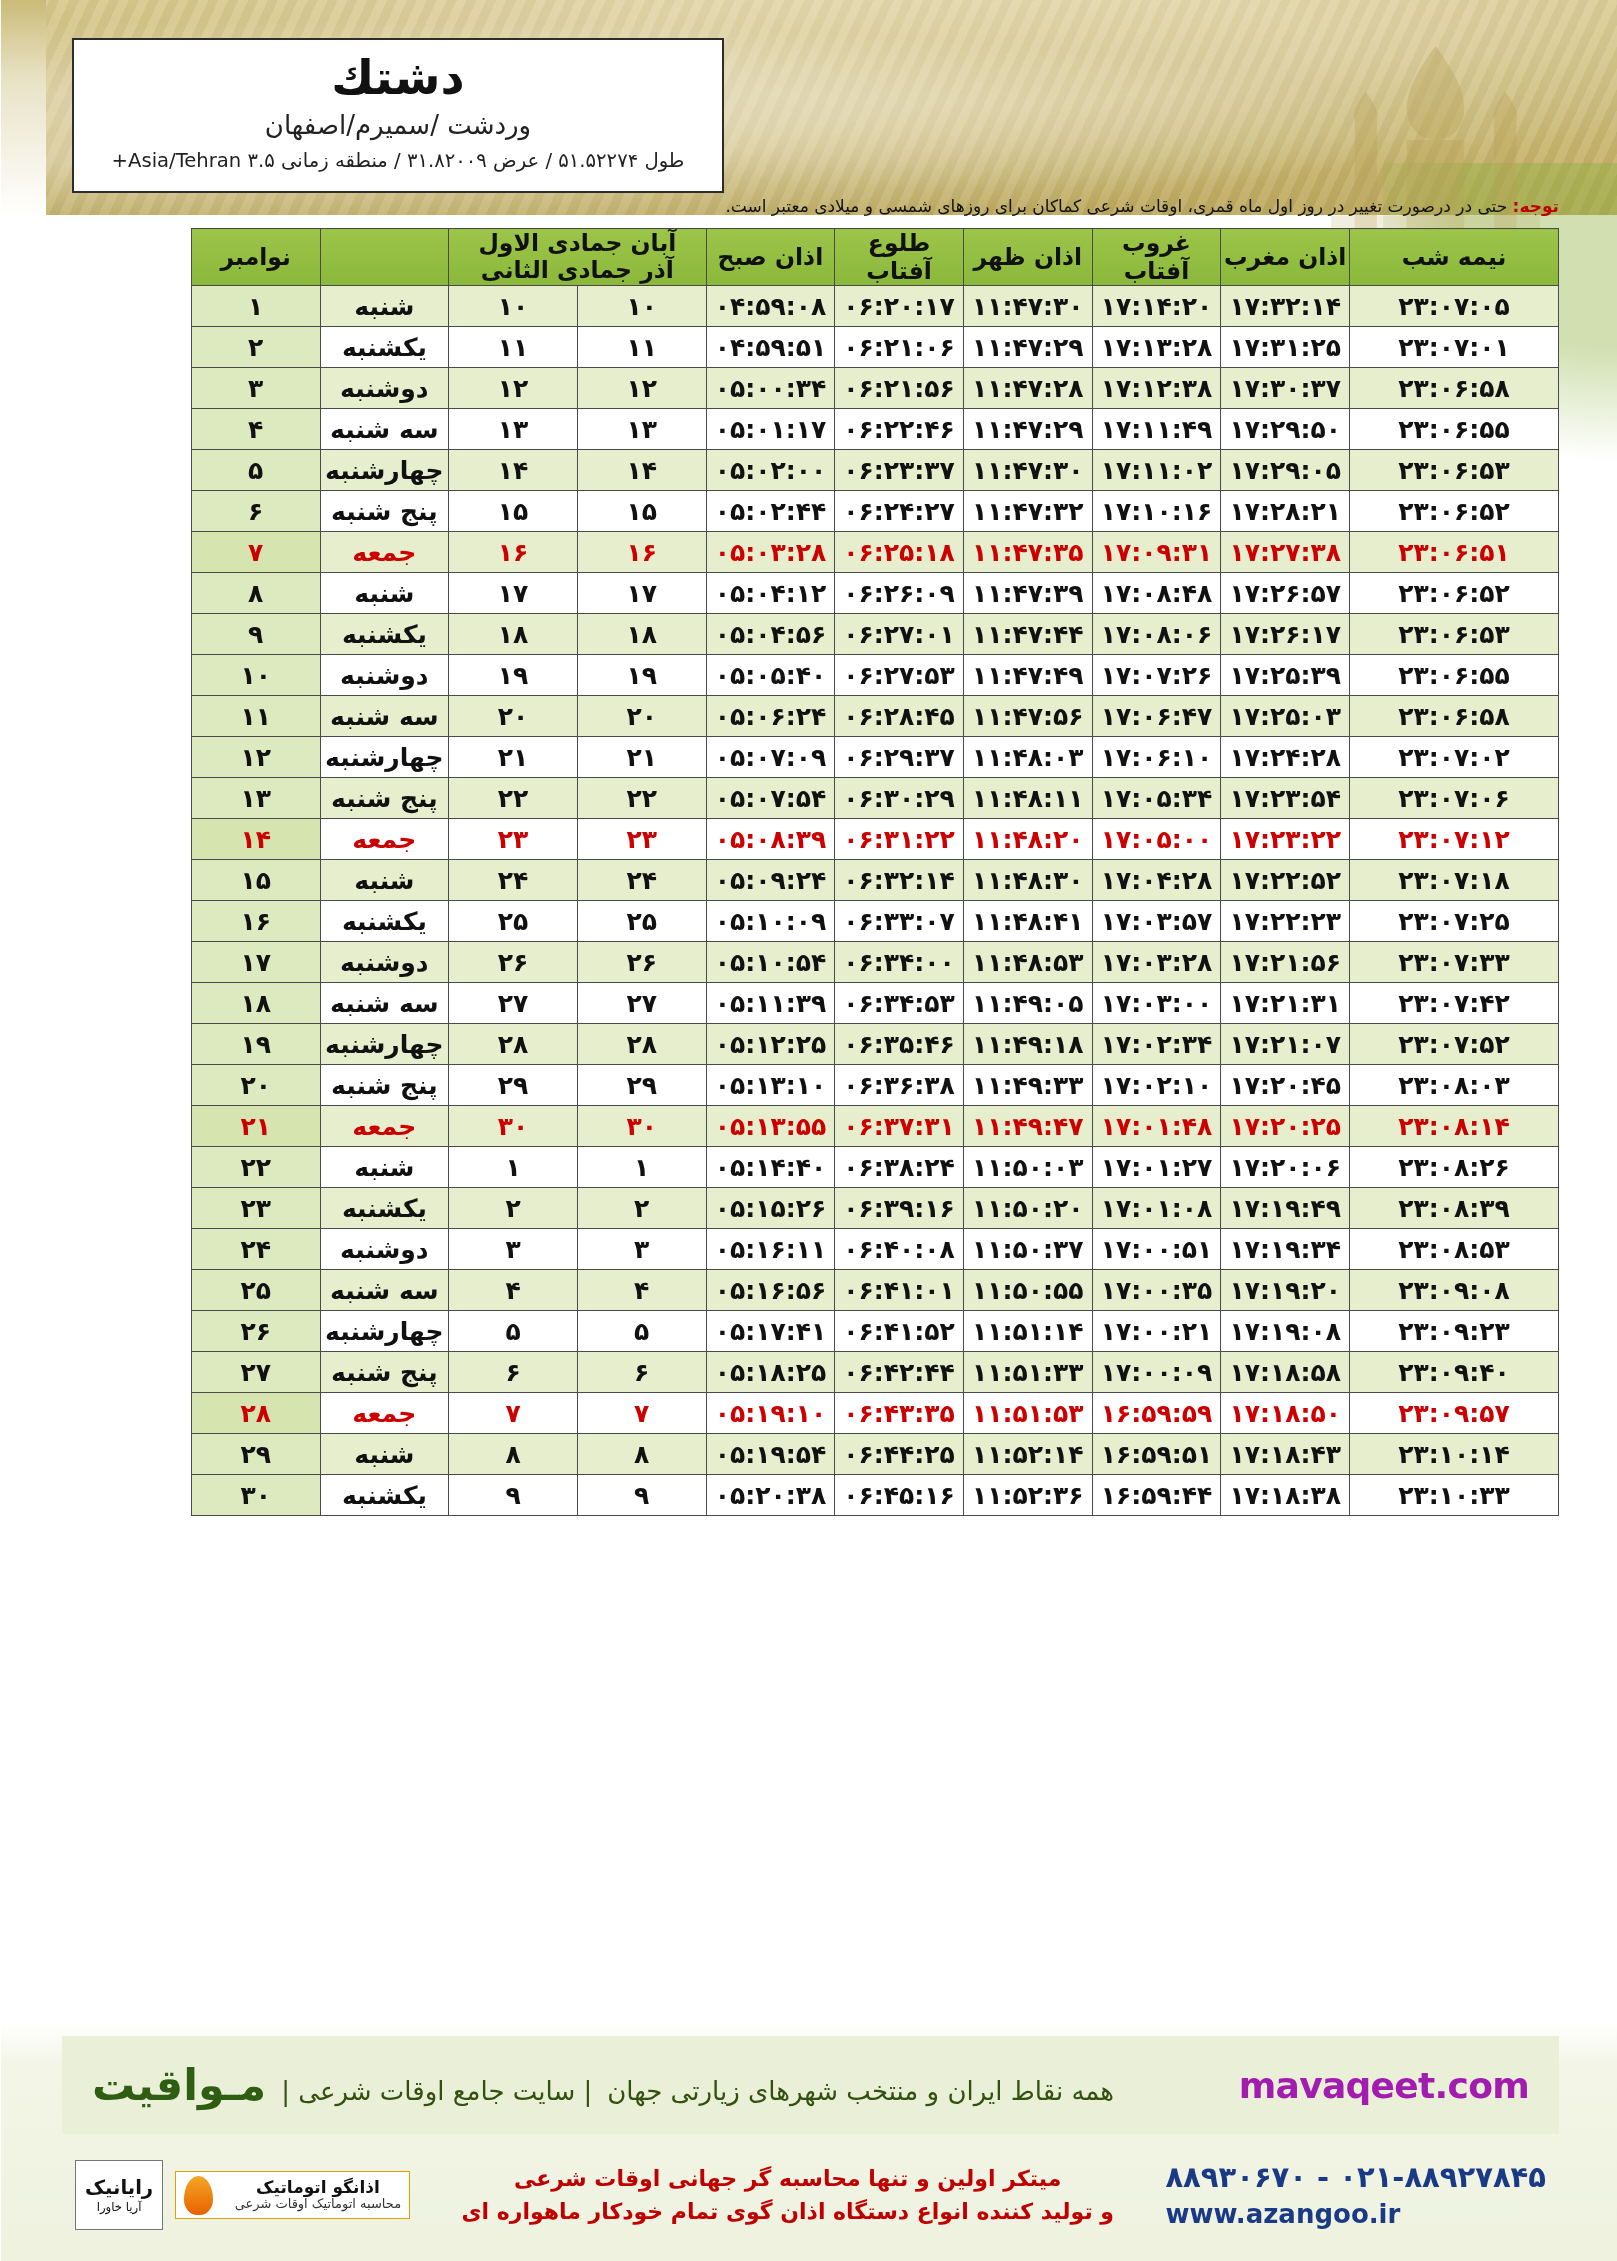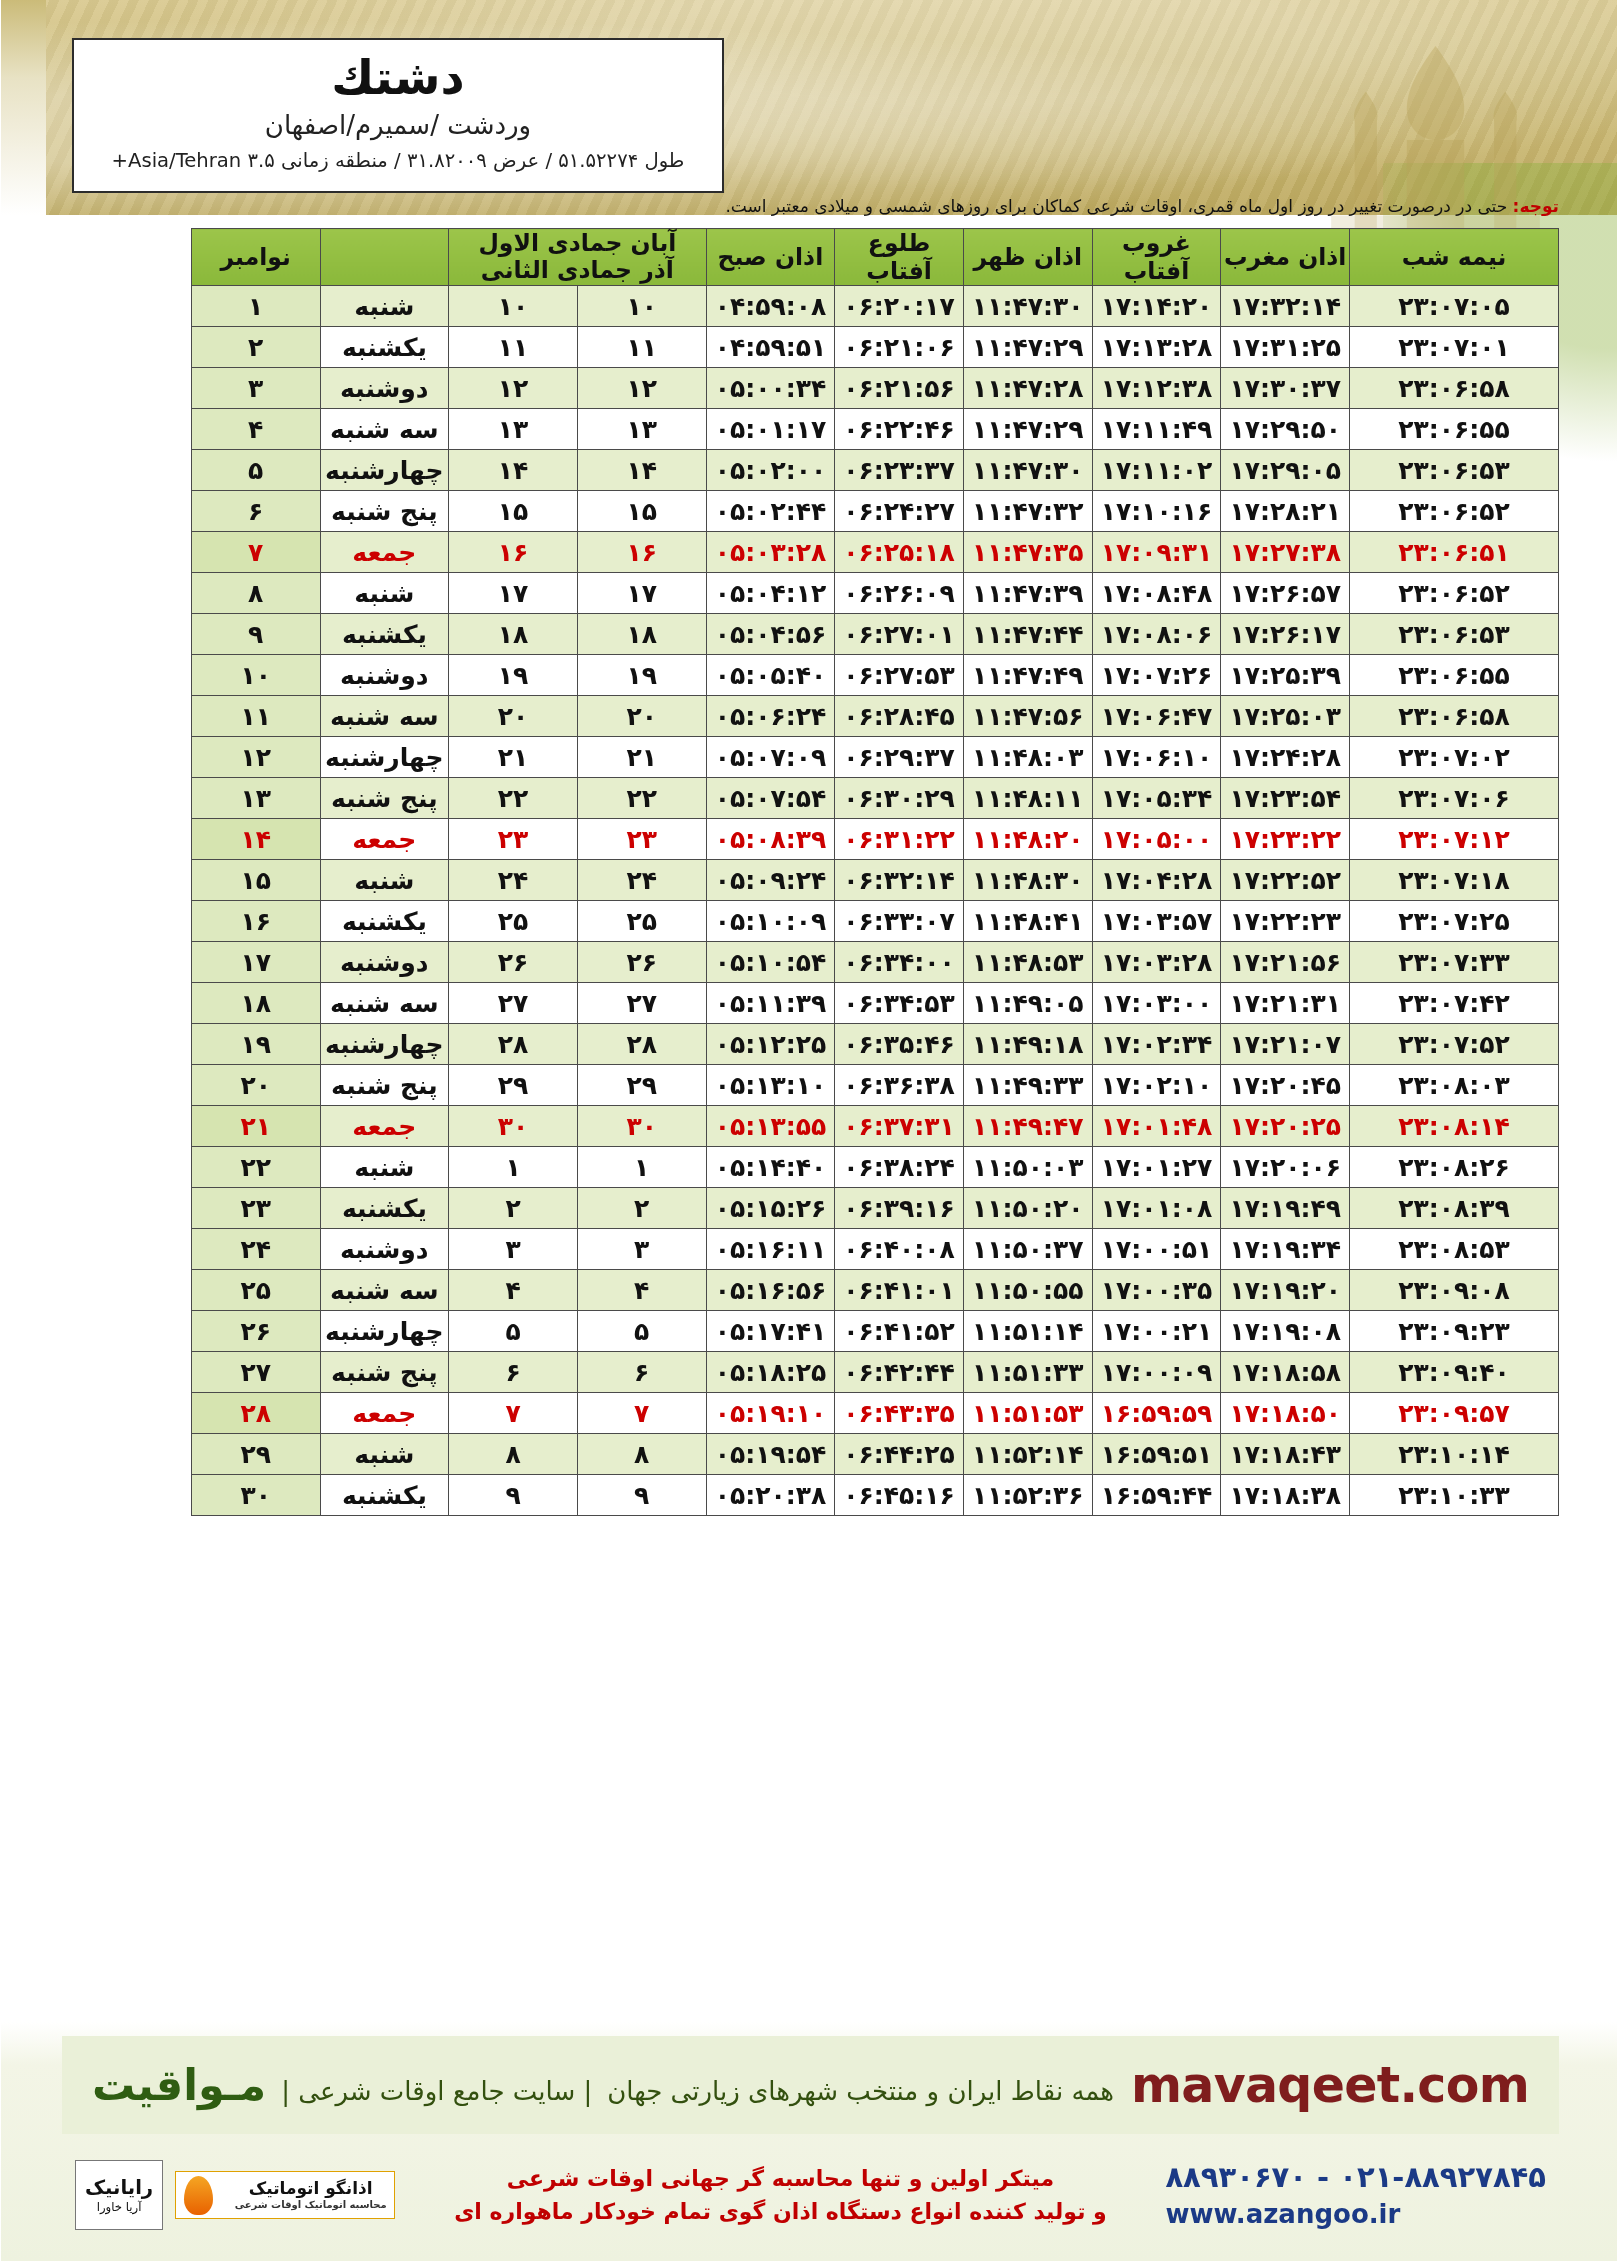--- a/index.html
+++ b/index.html
@@ -92,21 +92,21 @@
   colgroup col.c-night{width:209px;}
   
   .footer-green{
     position:absolute;left:62px;top:2036px;width:1497px;height:98px;
     background:#eaf0d8;border:0;
     display:flex;align-items:center;justify-content:space-between;
     padding:0 30px;box-sizing:border-box;
   }
   .brand-fa{font-size:43px;font-weight:bold;color:#2f5d12;}
   .brand-fa .thin{font-weight:normal;font-size:26px;color:#33500f;}
-  .brand-en{font-size:49px;font-weight:bold;color:#7f1d1d;letter-spacing:-0.7px;}
+  .brand-en{font-size:36px;font-weight:bold;color:#a21caf;letter-spacing:-0.7px;}
   .footer-bottom{
     position:absolute;left:62px;top:2146px;width:1497px;height:98px;
     display:flex;align-items:center;justify-content:space-between;padding:0 13px;box-sizing:border-box;
   }
   .fb-phone{font-size:29px;font-weight:bold;color:#1b3a86;line-height:1.35;text-align:left;}
   .fb-phone .site{font-size:26px;}
   .fb-desc{font-size:22px;color:#c00000;text-align:center;line-height:1.5;font-weight:bold;}
   .logo-row{display:flex;align-items:center;gap:11.7px;}
   .logo-box{
     border:1.3px solid #777;padding:15px 9px;font-size:19.6px;color:#111;font-weight:bold;text-align:center;line-height:1.2;
@@ -114,21 +114,21 @@
   }
   .logo-azan{
     display:flex;align-items:center;gap:22px;
     background:#fff;border:1.3px solid #e0a100;padding:3.9px 7.8px;
   }
   .logo-azan .flame{
     width:29px;height:39px;background:linear-gradient(180deg,#f5a623,#e86100);
     border-radius:50% 50% 45% 45%/60% 60% 40% 40%;
   }
   .logo-azan .txt{font-size:17px;font-weight:bold;color:#111;line-height:1.15;text-align:center;}
-  .logo-azan .txt small{display:block;font-size:10px;font-weight:bold;color:#333;}
+  .logo-azan .txt small{display:block;font-size:13px;font-weight:normal;color:#333;}
 </style>
 </head>
 <body>
 
 <div class="bg-top"></div>
 <div class="bg-left-strip"></div>
 <div class="corner-leaf"></div>
 <div class="bg-bottomband"></div>
 
 <svg class="mosque" viewBox="0 0 440 560">

